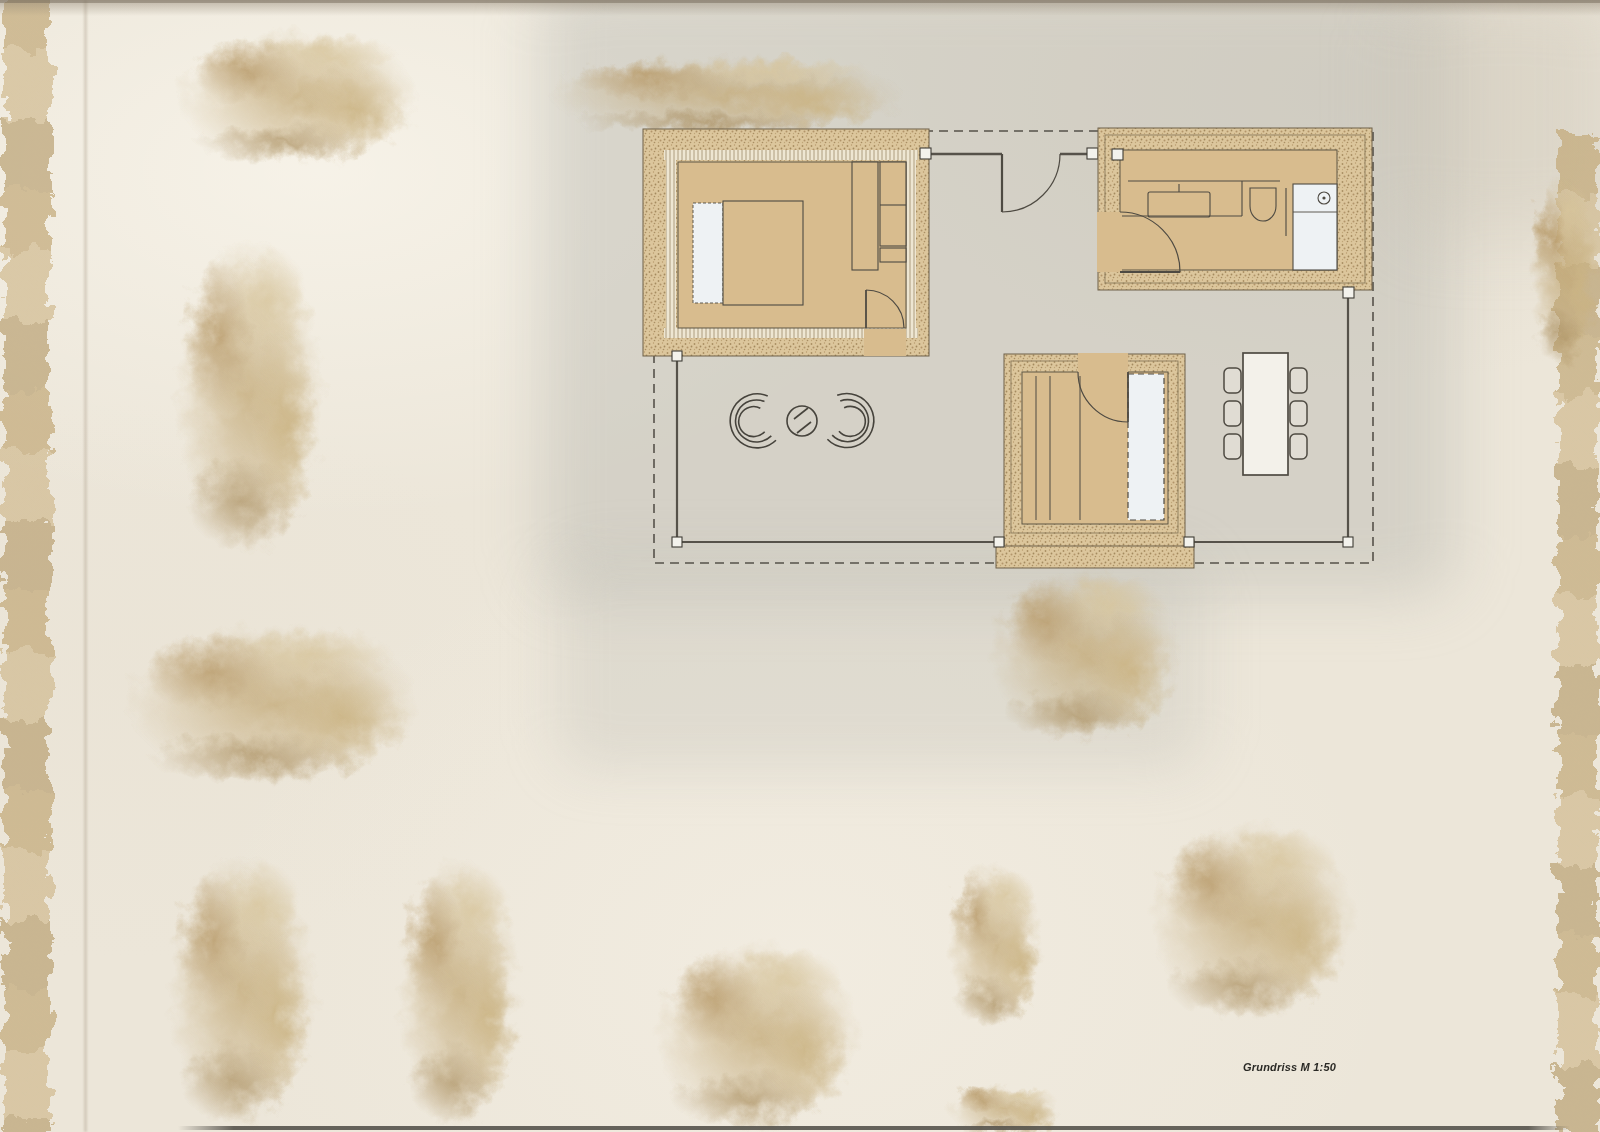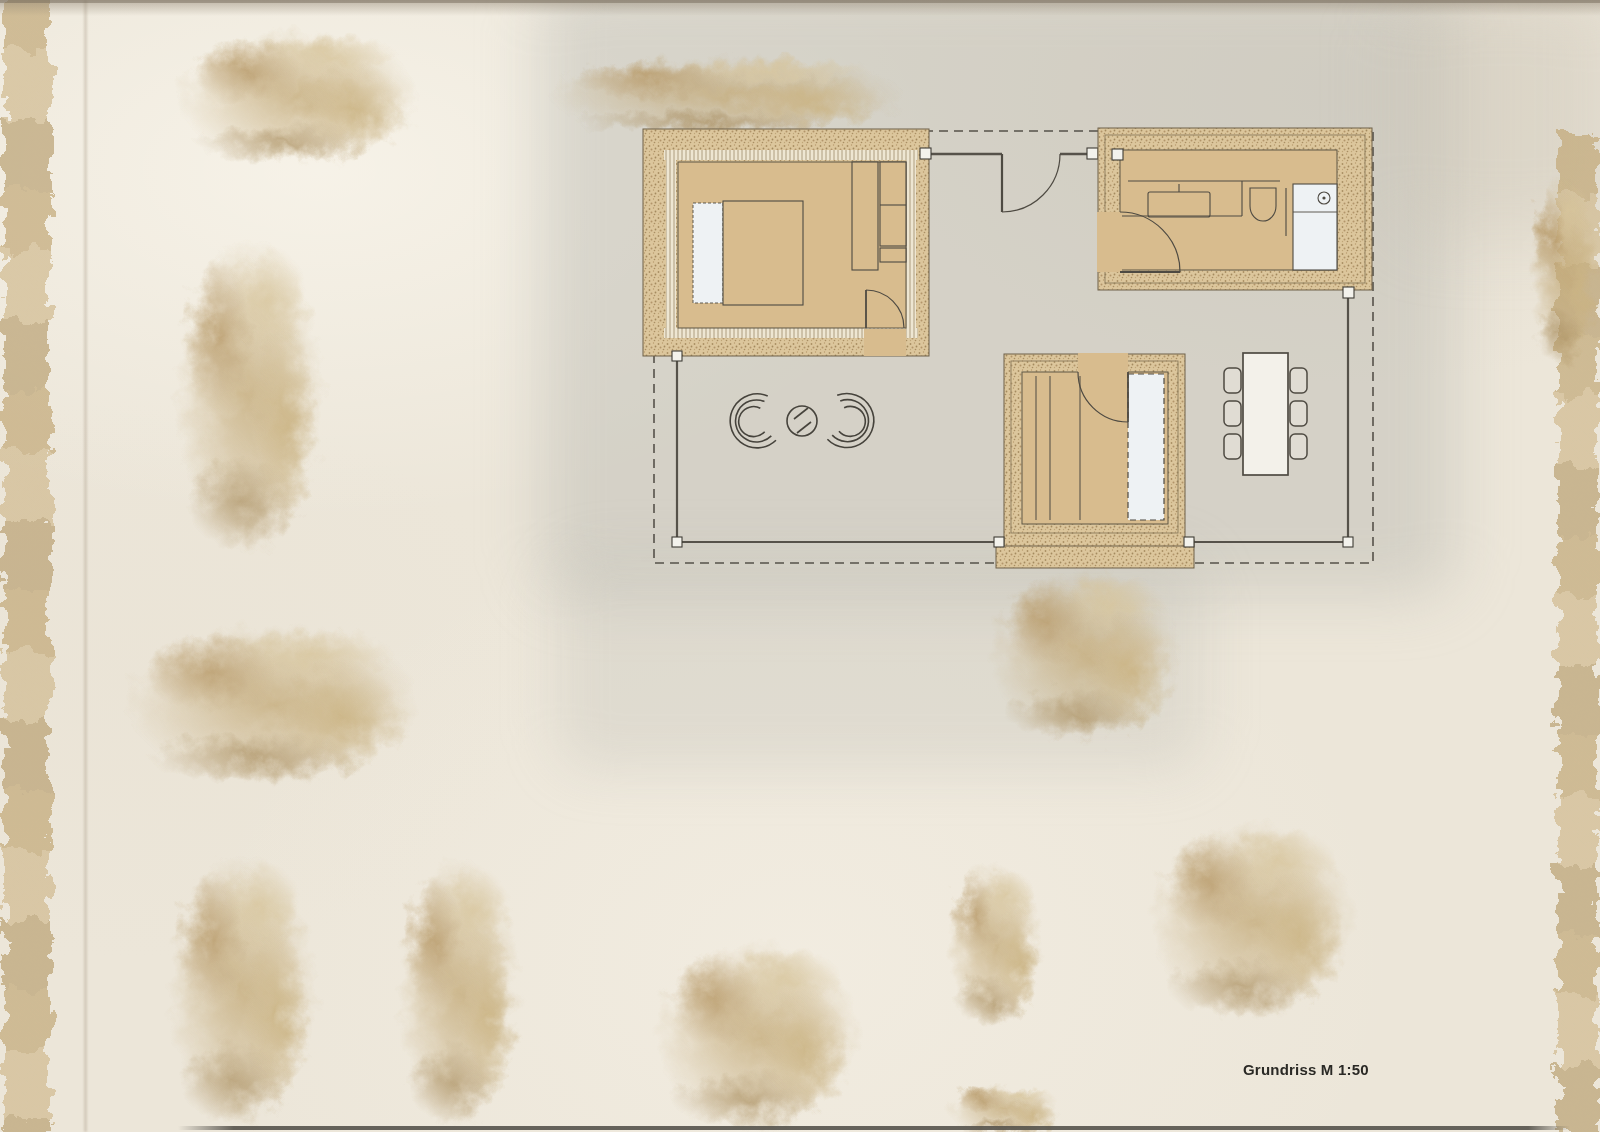--- a/index.html
+++ b/index.html
@@ -29,22 +29,22 @@
     background:
       repeating-linear-gradient(180deg, rgba(193,166,117,.55) 0 60px, rgba(211,190,148,.55) 60px 130px, rgba(178,152,104,.5) 130px 200px),
       rgba(199,175,128,.35);}
   .crease{position:absolute;background:rgba(165,152,132,.35);filter:blur(1px);}
   .top-band{position:absolute;left:0;top:0;width:1600px;height:16px;
     background:linear-gradient(rgba(148,136,118,.55), rgba(148,136,118,0));}
   .top-hairline{position:absolute;left:0;top:0;width:1600px;height:3px;background:rgba(110,100,85,.45);}
   .bottom-line{position:absolute;left:178px;top:1126px;width:1392px;height:4px;
     background:linear-gradient(90deg, rgba(86,83,76,0), rgba(86,83,76,.9) 4%, rgba(86,83,76,.9) 97%, rgba(86,83,76,0));}
   svg.plan{position:absolute;inset:0;}
-  .plan-label{position:absolute;left:1243px;top:1061px;font-size:15px;font-weight:700;
-    color:#2a2925;letter-spacing:.2px;}
+  .plan-label{position:absolute;left:1243px;top:1061px;font-size:11px;font-weight:700;
+    color:#2a2925;letter-spacing:.2px;font-style:italic;}
 </style>
 </head>
 <body>
 
 <svg width="0" height="0" style="position:absolute">
   <defs>
     <filter id="rough" x="-20%" y="-20%" width="140%" height="140%">
       <feTurbulence type="fractalNoise" baseFrequency="0.055" numOctaves="4" seed="7" result="n"></feTurbulence>
       <feDisplacementMap in="SourceGraphic" in2="n" scale="26"></feDisplacementMap>
       <feGaussianBlur stdDeviation="0.7"></feGaussianBlur>

